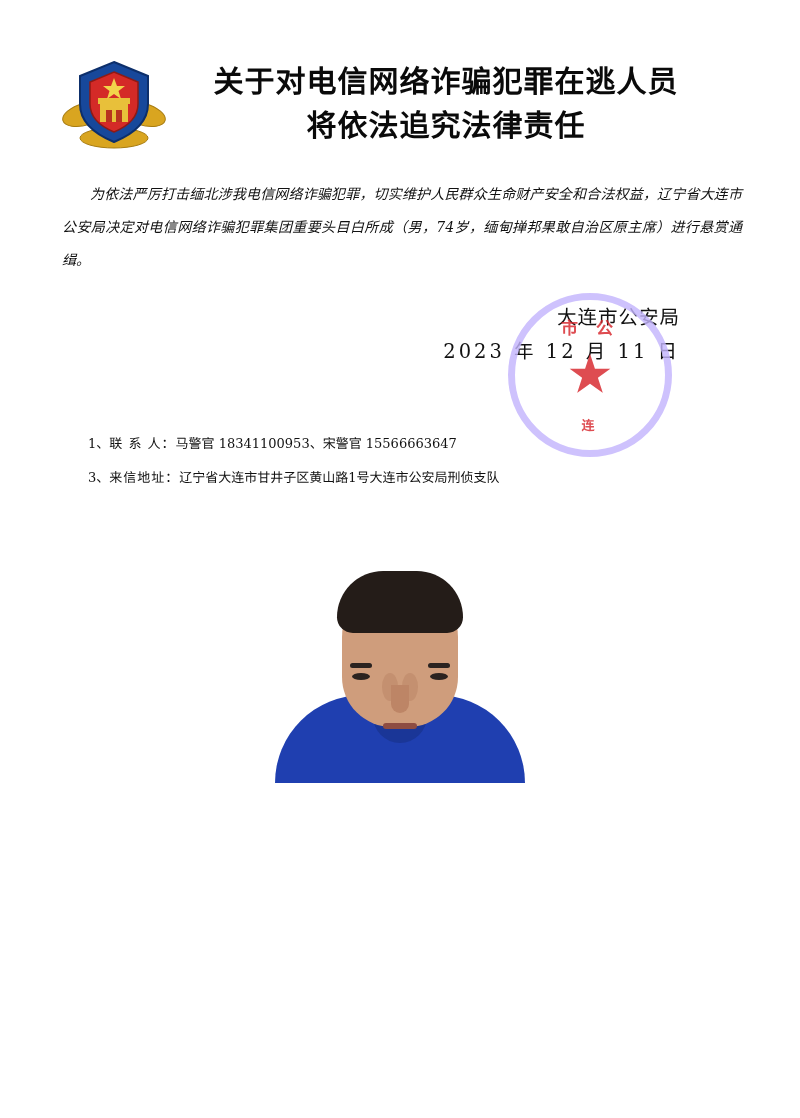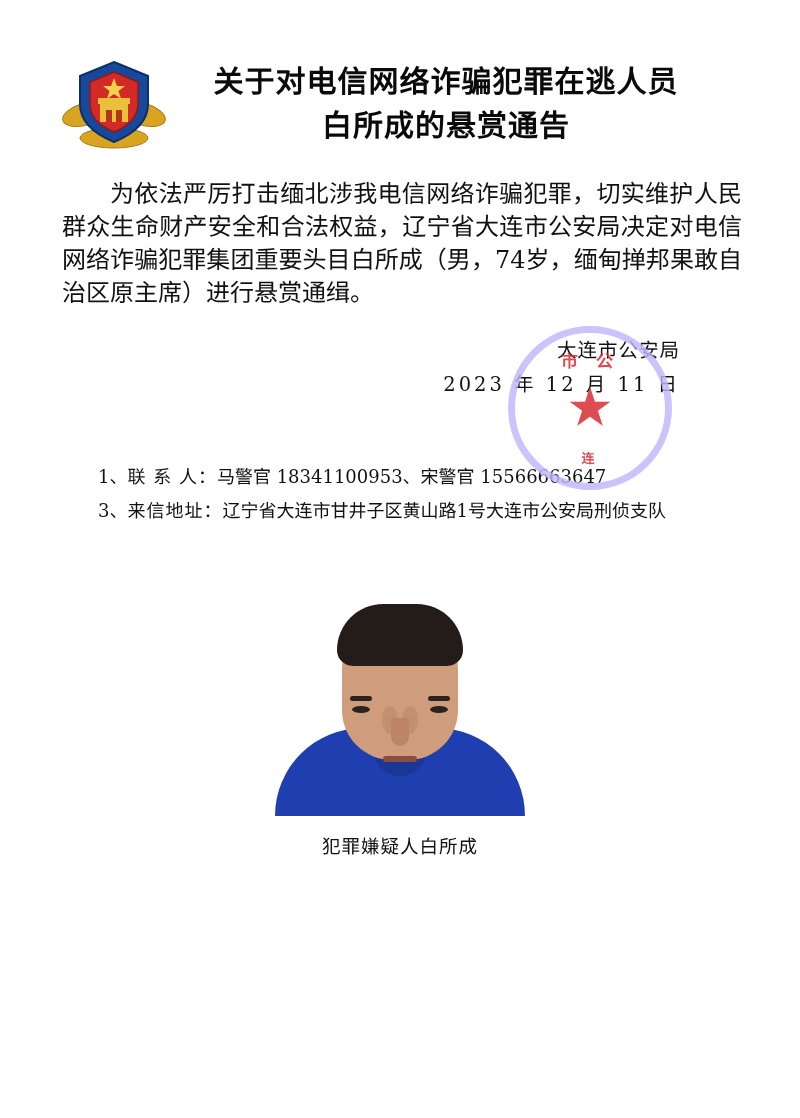--- a/index.html
+++ b/index.html
@@ -50,27 +50,28 @@
     letter-spacing: 1px;
     color: #0a0a0a;
     white-space: nowrap;
   }
 
   
   .body-text {
     padding: 22px 58px 0 62px;
   }
   .para {
-    font-size: 24px;
+    font-size: 14px;
     line-height: 33px;
     text-align: justify;
     text-justify: inter-ideograph;
     text-indent: 2em;
     margin: 0 0 2px 0;
     color: #111;
+    font-style: italic;
   }
 
   
   .sign-area {
     position: relative;
     height: 120px;
     margin-top: 24px;
     padding-right: 120px;
   }
   .sign-line {
@@ -119,21 +120,21 @@
     letter-spacing: 6px;
   }
   .seal .arc-top { top: 14px; }
   .seal .arc-bottom { bottom: 16px; font-size: 13px; letter-spacing: 4px; }
 
   
   .contacts {
     padding: 6px 58px 0 62px;
   }
   .contact-row {
-    font-size: 18px;
+    font-size: 13px;
     line-height: 34px;
     color: #111;
     text-indent: 2em;
   }
   .contact-row .label { letter-spacing: 1px; }
 
   
   .photo-wrap {
     margin-top: 58px;
     text-align: center;
@@ -275,21 +276,21 @@
         <rect x="38" y="52" width="28" height="18" fill="#e8c03a"></rect>
         <rect x="36" y="46" width="32" height="6" fill="#e8c03a"></rect>
         <rect x="44" y="58" width="6" height="12" fill="#b8331f"></rect>
         <rect x="54" y="58" width="6" height="12" fill="#b8331f"></rect>
 
         <polygon points="52,26 55,34 63,34 56.5,39 59,47 52,42 45,47 47.5,39 41,34 49,34" fill="#f2d44b"></polygon>
       </svg>
     </div>
     <div class="title-block">
       <div class="title-line">关于对电信网络诈骗犯罪在逃人员</div>
-      <div class="title-line">白所成的悬赏通告</div>
+      <div class="title-line">将依法追究法律责任</div>
     </div>
   </div>
 
   <div class="body-text">
     <p class="para">为依法严厉打击缅北涉我电信网络诈骗犯罪，切实维护人民群众生命财产安全和合法权益，辽宁省大连市公安局决定对电信网络诈骗犯罪集团重要头目白所成（男，74岁，缅甸掸邦果敢自治区原主席）进行悬赏通缉。</p>
   </div>
 
   <div class="sign-area">
     <div class="sign-line">大连市公安局</div>
     <div class="sign-line date">2023 年 12 月 11 日</div>
@@ -319,16 +320,15 @@
         <div class="ph-ear-r"></div>
         <div class="ph-brow-l"></div>
         <div class="ph-brow-r"></div>
         <div class="ph-eye-l"></div>
         <div class="ph-eye-r"></div>
         <div class="ph-nose"></div>
         <div class="ph-mouth"></div>
       </div>
       <div class="ph-hair"></div>
     </div>
-    <div class="caption">犯罪嫌疑人白所成</div>
   </div>
 
 </div>
 
 </body></html>

